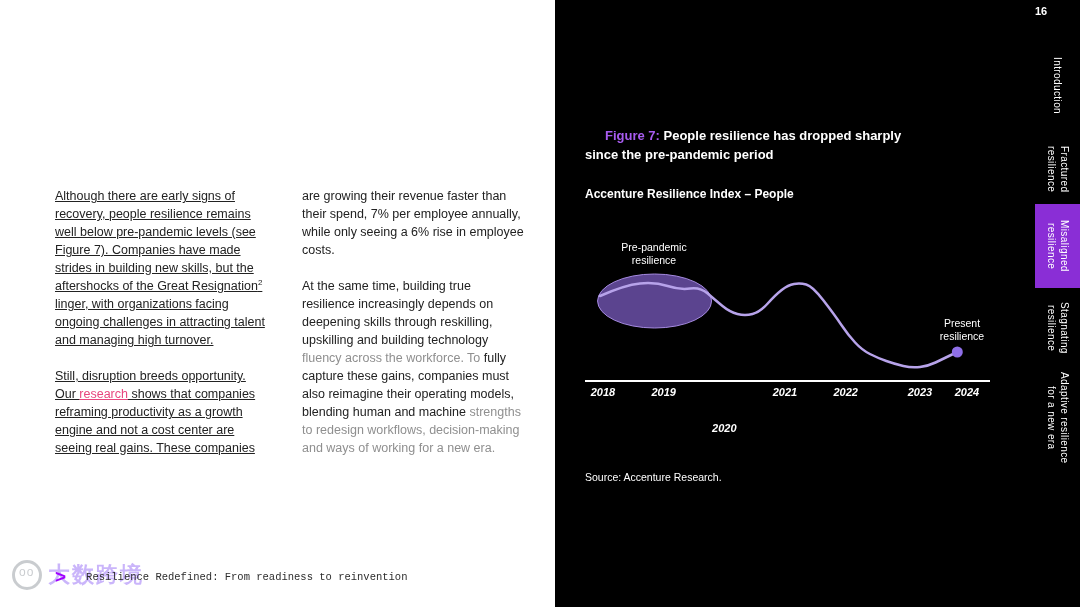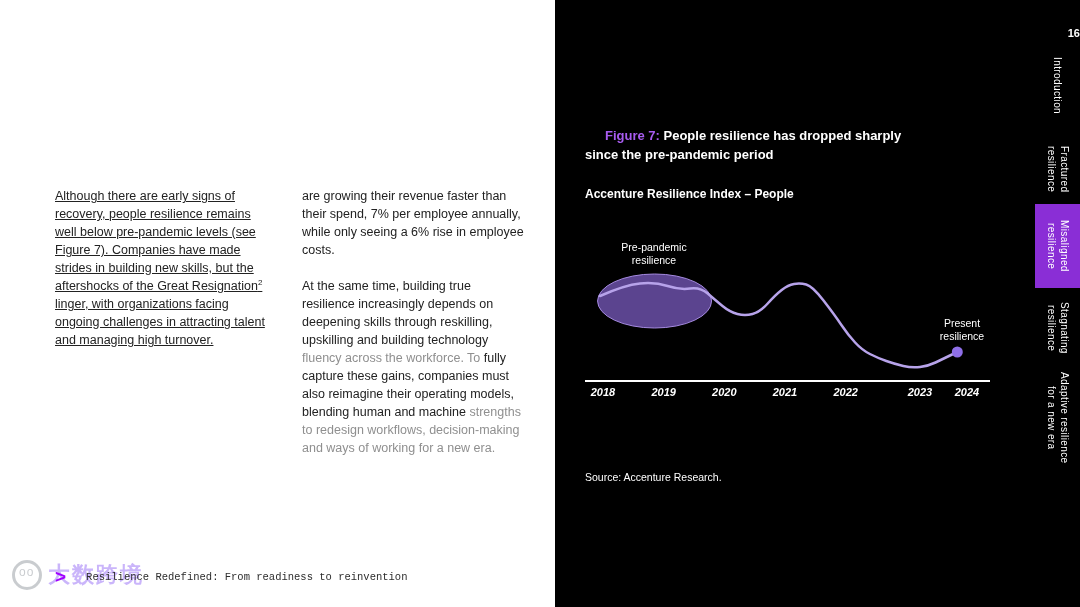--- a/index.html
+++ b/index.html
@@ -38,37 +38,38 @@
   .x-ticks { position:absolute; left:0; top:176px; width:410px; height:16px; }
   .x-ticks .tick { position:absolute; top:0; width:40px; text-align:center; color:#ffffff; font-size:11px; font-weight:bold; }
 
   .anno { position:absolute; color:#ffffff; font-size:10.5px; line-height:12.5px; text-align:center; }
   .anno span { display:block; }
   .anno-pre { left:44px; top:241px; width:110px; }
   .anno-present { left:362px; top:317px; width:90px; }
 
   
   .sidebar { position:absolute; left:480px; top:0; width:45px; height:607px; }
-  .page-num { position:absolute; top:27px; left:0; width:45px; text-align:right; color:#ffffff; font-size:11px; font-weight:600; }
+  .page-num { position:absolute; top:5px; left:0; width:45px; text-align:left; color:#ffffff; font-size:11px; font-weight:600; }
   .nav-item { position:absolute; left:0; width:45px; display:flex; align-items:center; justify-content:center; color:#ffffff; font-size:10px; letter-spacing:0.4px; cursor:pointer; }
   .nav-item .vtext span { display:block; }
   .nav-item .vtext { writing-mode:vertical-rl; text-align:center; line-height:13px; }
   .nav-intro      { top:52px;  height:68px; }
   .nav-fractured  { top:134px; height:70px; }
   .nav-misaligned { top:204px; height:84px; background:#8a2ed6; }
   .nav-stagnating { top:290px; height:76px; }
   .nav-adaptive   { top:362px; height:112px; }
 </style>
 </head>
 <body>
 
 <div class="page">
 
   <div class="article-col col1">
     <p><span>Although there are early signs of recovery, people resilience remains well below pre-pandemic levels (see Figure 7). Companies have made strides in building new skills, but the aftershocks of the Great Resignation</span><sup>2</sup><span> linger, with organizations facing ongoing challenges in attracting talent and managing high turnover.</span></p>
+    <p><span>Still, disruption breeds opportunity. Our </span><a class="inline-link">research</a><span> shows that companies reframing productivity as a growth engine and not a cost center are seeing real gains. These companies</span></p>
   </div>
 
   <div class="article-col col2">
     <p><span>are growing their revenue faster than their spend, 7% per employee annually, while only seeing a 6% rise in employee costs.</span></p>
     <p><span>At the same time, building true resilience increasingly depends on deepening skills through reskilling, upskilling and building technology </span><span class="muted">fluency across the workforce. To </span><span>fully capture these gains, companies must also reimagine their operating models, blending human and machine </span><span class="muted">strengths to redesign workflows, decision-making and ways of working for a new era.</span></p>
   </div>
 
   <div class="watermark">
     <div class="wm-icon"></div>
     <div class="wm-text">大数跨境</div>
@@ -91,21 +92,21 @@
     <div class="chart-wrap">
       <svg id="chart-svg" width="410" height="185" viewBox="0 0 410 185">
         <ellipse id="highlight-ellipse" fill-opacity="0.75" stroke-width="1" cx="69.56694999999448" cy="91" rx="57" ry="27" fill="#7a5bbf" stroke="#a58ae0"></ellipse>
         <path id="resilience-line" fill="none" stroke-width="2.5" stroke-linecap="round" stroke-linejoin="round" d="M 15.0,86.0 Q 39.8,75.0 55.0,73.5 Q 70.2,72.0 82.6,76.0 Q 95.0,80.0 105.1,78.5 Q 115.1,77.0 122.7,83.5 Q 130.2,90.0 137.5,96.0 Q 144.8,102.0 152.4,104.0 Q 160.0,106.0 167.5,104.0 Q 175.1,102.0 182.7,93.5 Q 190.3,85.0 196.7,80.0 Q 203.0,75.0 209.1,74.0 Q 215.2,73.0 221.2,74.5 Q 227.3,76.0 238.5,90.5 Q 249.7,105.0 256.4,115.0 Q 263.1,125.0 270.1,132.5 Q 277.0,140.0 284.9,144.0 Q 292.8,148.0 301.3,151.0 Q 309.8,154.0 318.3,156.0 Q 326.8,158.0 335.0,157.0 Q 343.2,156.0 350.5,152.5 Q 357.7,149.0 365.0,145.5 L 372.3,142.0" stroke="#b7a3ea"></path>
         <circle id="end-marker" r="5.5" cx="372.29527999999505" cy="142" fill="#8f6fe8"></circle>
         <line x1="0" y1="171" x2="405" y2="171" stroke-width="2" id="x-axis" stroke="#ffffff"></line>
       </svg>
       <div class="x-ticks" id="x-ticks">
           <div class="tick" style="left: -2px;">2018</div>
           <div class="tick" style="left: 58.667px;">2019</div>
-          <div class="tick" style="left: 119.334px;">2020</div>
+          <div class="tick" style="left: 119.334px; margin-top: 36px;">2020</div>
           <div class="tick" style="left: 180.001px;">2021</div>
           <div class="tick" style="left: 240.668px;">2022</div>
           <div class="tick" style="left: 315px;">2023</div>
           <div class="tick" style="left: 362.002px;">2024</div>
         </div>
     </div>
 
     <div class="anno anno-pre">
       <span>Pre-pandemic</span>
       <span>resilience</span>

